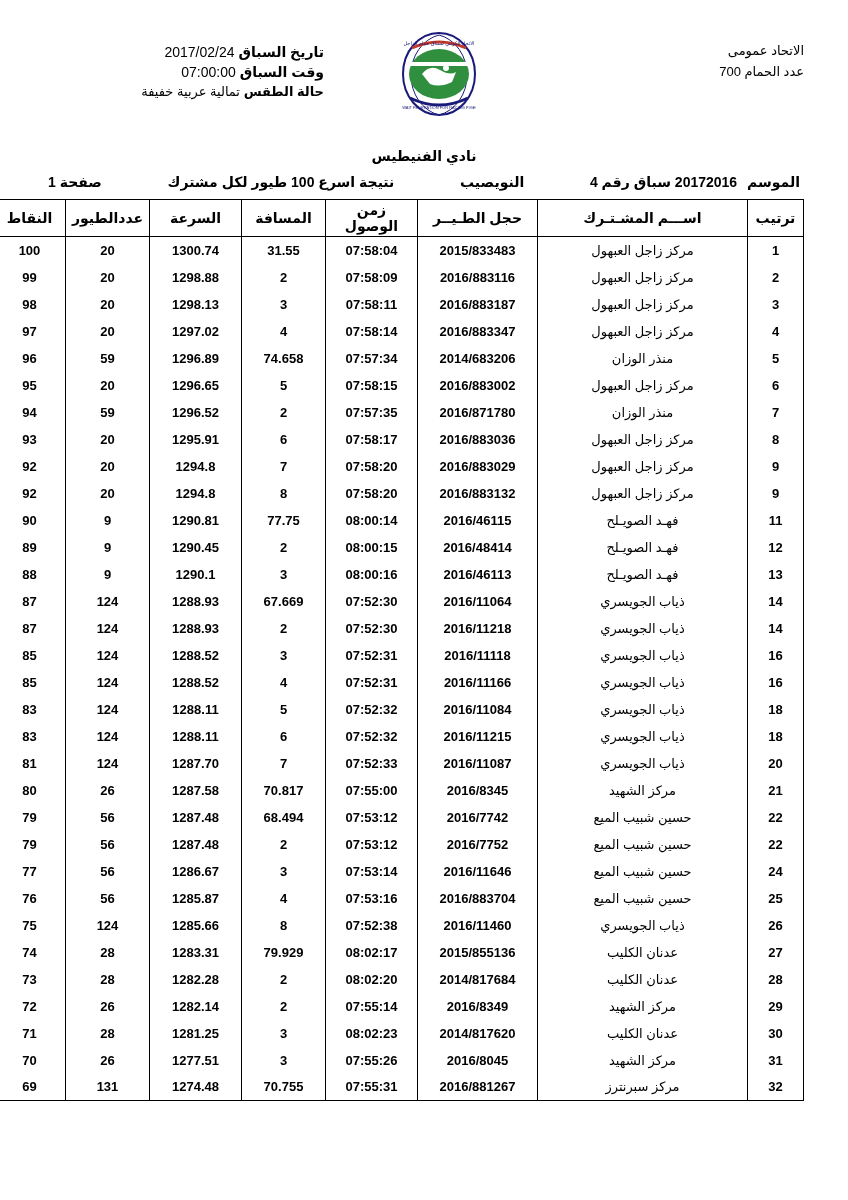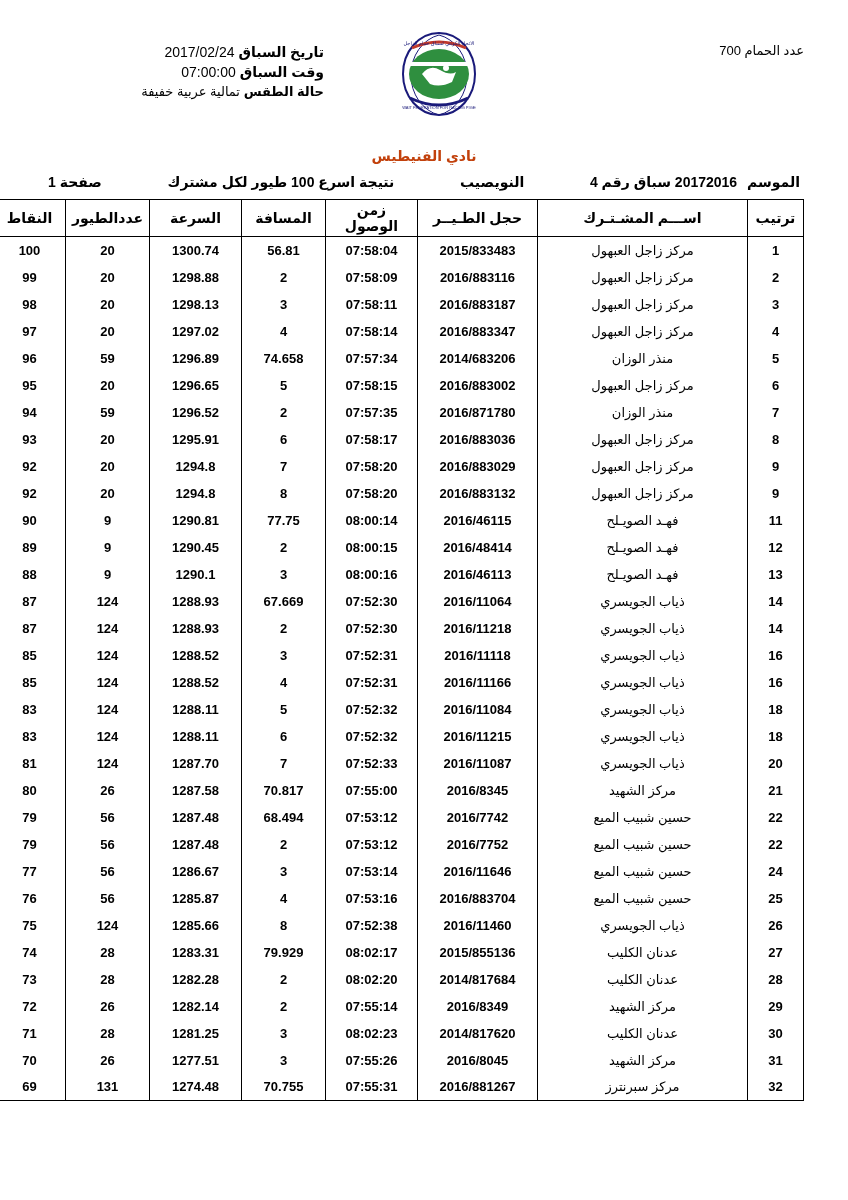--- a/index.html
+++ b/index.html
@@ -70,21 +70,21 @@
     width: 74px; height: 84px;
     position: relative;
   }
   .logo svg { display:block; }
 
   
   .club-name {
     text-align: center;
     font-size: 14px;
     font-weight: bold;
-    color: #c2410c;
+    color: #000000;
     margin-top: 4px;
     margin-bottom: 10px;
   }
   .race-bar {
     display: flex;
     flex-direction: row;
     justify-content: space-between;
     align-items: baseline;
     font-size: 14px;
     font-weight: bold;
@@ -132,20 +132,21 @@
   col.c-points { width: 72px; }
 </style>
 </head>
 <body>
 
 <div class="page">
 
   <div class="header">
 
     <div class="hdr-right">
+      <div class="hdr-sub">الاتحاد عمومى</div>
       <div class="hdr-sub">
         <span>عدد الحمام</span>
         <span>700</span>
       </div>
     </div>
 
     <div class="hdr-center">
       <div class="logo">
         <svg width="74" height="84" viewBox="0 0 74 84" xmlns="http://www.w3.org/2000/svg" aria-hidden="true">
           <ellipse cx="37" cy="42" rx="36" ry="41" fill="#ffffff" stroke="#1a1a7a" stroke-width="2"></ellipse>
@@ -221,21 +222,21 @@
         <th>عددالطيور</th>
         <th>النقاط</th>
       </tr>
     </thead>
     <tbody id="results-body">
         <tr>
           <td>1</td>
           <td class="name">مركز زاجل العبهول</td>
           <td>2015/833483</td>
           <td>07:58:04</td>
-          <td>56.81</td>
+          <td>31.55</td>
           <td>1300.74</td>
           <td>20</td>
           <td>100</td>
         </tr>
         <tr>
           <td>2</td>
           <td class="name">مركز زاجل العبهول</td>
           <td>2016/883116</td>
           <td>07:58:09</td>
           <td>2</td>

